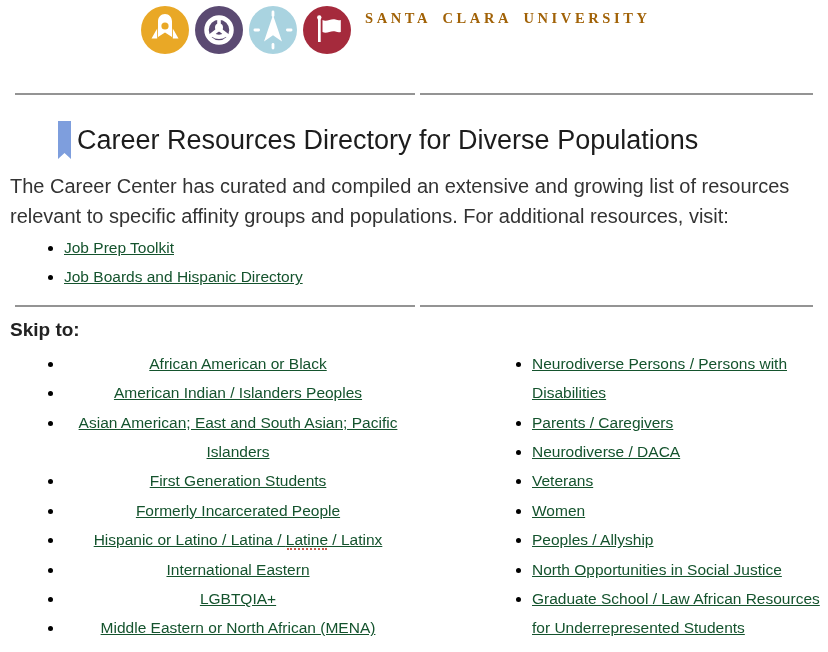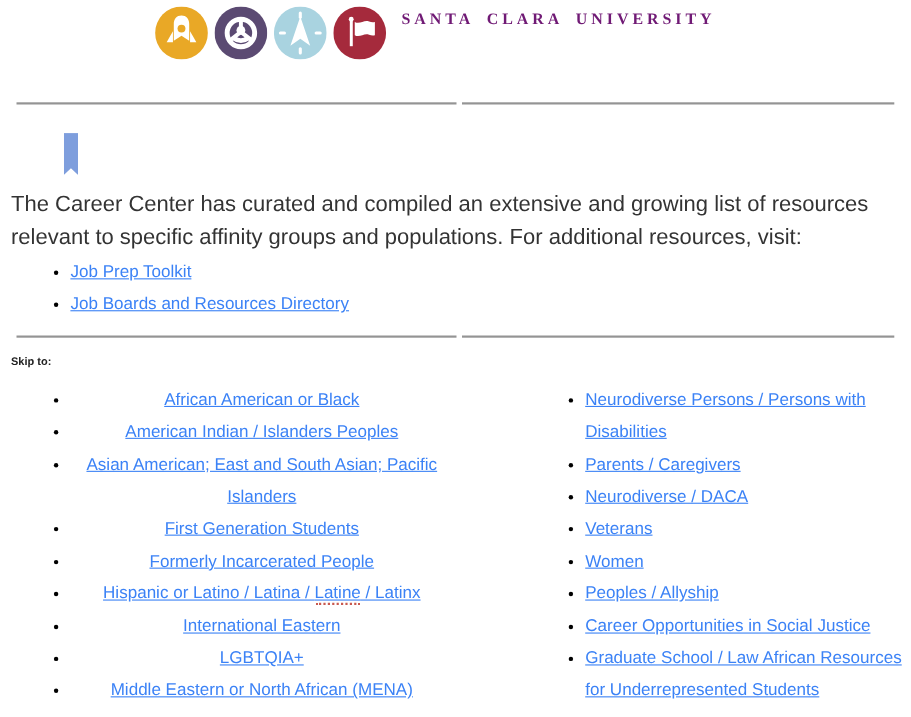--- a/index.html
+++ b/index.html
@@ -11,40 +11,40 @@
   
   .logo-row{display:flex;align-items:flex-start;margin:6px 0 0 141px;height:58px;}
   .logo-icons{display:flex;gap:6px;}
   .logo-circle{width:48px;height:48px;display:block;}
   .wordmark{margin:1px 0 0 14px;}
   .wordline{line-height:40px;white-space:nowrap;}
   .wm-bold{font-size:45px;font-weight:700;color:#474747;letter-spacing:-1px;}
   .wm-light{display:inline-block;font-size:45px;font-weight:400;color:#545454;
     transform:scaleX(0.72);transform-origin:left center;margin-left:10px;letter-spacing:1px;}
   .wm-sub{margin-top:3px;font-family:"Liberation Serif","DejaVu Serif",serif;
-    font-size:14.5px;font-weight:700;color:#701a75;letter-spacing:3.6px;word-spacing:5px;white-space:nowrap;}
+    font-size:14.5px;font-weight:700;color:#a16207;letter-spacing:3.6px;word-spacing:5px;white-space:nowrap;}
   
   .rule{display:flex;margin:29px 15px 0 15px;}
   .rule .seg{height:2px;background:#949494;}
   .rule .seg-l{width:400px;margin-right:5px;}
   .rule .seg-r{flex:1;}
   .rule.mid{margin-top:13px;}
   
   .title-row{display:flex;align-items:flex-start;margin:26px 0 0 58px;}
   .bookmark{width:13px;height:38px;background:#7E9EDD;flex:0 0 auto;
     clip-path:polygon(0 0,100% 0,100% 100%,50% 84%,0 100%);}
   .title-row h1{margin:0 0 0 6px;font-size:27px;font-weight:400;color:#1c1c1c;line-height:38px;letter-spacing:0;}
   
   .intro{margin:12px 10px 0 10px;width:800px;font-size:20px;line-height:30px;color:#333;}
   ul.linklist{margin:0;padding:0 0 0 64px;list-style:disc;}
   ul.linklist li{line-height:29.4px;font-size:15.5px;color:#000;}
-  ul.linklist a{color:#3b82f6;text-decoration:underline;cursor:pointer;}
+  ul.linklist a{color:#14532d;text-decoration:underline;cursor:pointer;}
   ul.intro-links{margin-top:2px;}
   
-  .skip-label{margin:13px 12px 0 10px;font-size:10px;font-weight:700;color:#222;line-height:20px;}
+  .skip-label{margin:13px 12px 0 10px;font-size:19px;font-weight:700;color:#222;line-height:20px;}
   .cols{display:flex;margin-top:9px;}
   .col-left{width:420px;flex:0 0 auto;text-align:center;}
   .col-right{flex:1;padding-left:48px !important;}
   .col-left li{max-width:348px;}
   .col-right li{max-width:335px;}
   
   .sq{position:relative;}
   .sq::after{content:"";position:absolute;left:1px;right:1px;bottom:-2px;border-bottom:2px dotted #c9594f;}
 </style>
 </head>
@@ -100,27 +100,28 @@
   </div>
 </header>
 
 <div class="rule">
   <span class="seg seg-l"></span>
   <span class="seg seg-r"></span>
 </div>
 
 <div class="title-row">
   <span class="bookmark"></span>
+  <h1>Career Resources Directory for Diverse Populations</h1>
 </div>
 
 <p class="intro">The Career Center has curated and compiled an extensive and growing list of resources relevant to specific affinity groups and populations. For additional resources, visit:</p>
 
 <ul class="linklist intro-links">
   <li><a href="#">Job Prep Toolkit</a></li>
-  <li><a href="#">Job Boards and Resources Directory</a></li>
+  <li><a href="#">Job Boards and Hispanic Directory</a></li>
 </ul>
 
 <div class="rule mid">
   <span class="seg seg-l"></span>
   <span class="seg seg-r"></span>
 </div>
 
 <div class="skip-label">Skip to:</div>
 
 <div class="cols">
@@ -137,16 +138,16 @@
     <li><a href="#">LGBTQIA+</a></li>
     <li><a href="#">Middle Eastern or North African (MENA)</a></li>
   </ul>
   <ul class="linklist col-right">
     <li><a href="#">Neurodiverse Persons / Persons with Disabilities</a></li>
     <li><a href="#">Parents / Caregivers</a></li>
     <li><a href="#">Neurodiverse / DACA</a></li>
     <li><a href="#">Veterans</a></li>
     <li><a href="#">Women</a></li>
     <li><a href="#">Peoples / Allyship</a></li>
-    <li><a href="#">Career Opportunities in Social Justice</a></li>
+    <li><a href="#">North Opportunities in Social Justice</a></li>
     <li><a href="#">Graduate School / Law African Resources for Underrepresented Students</a></li>
   </ul>
 </div>
 
 </body></html>

